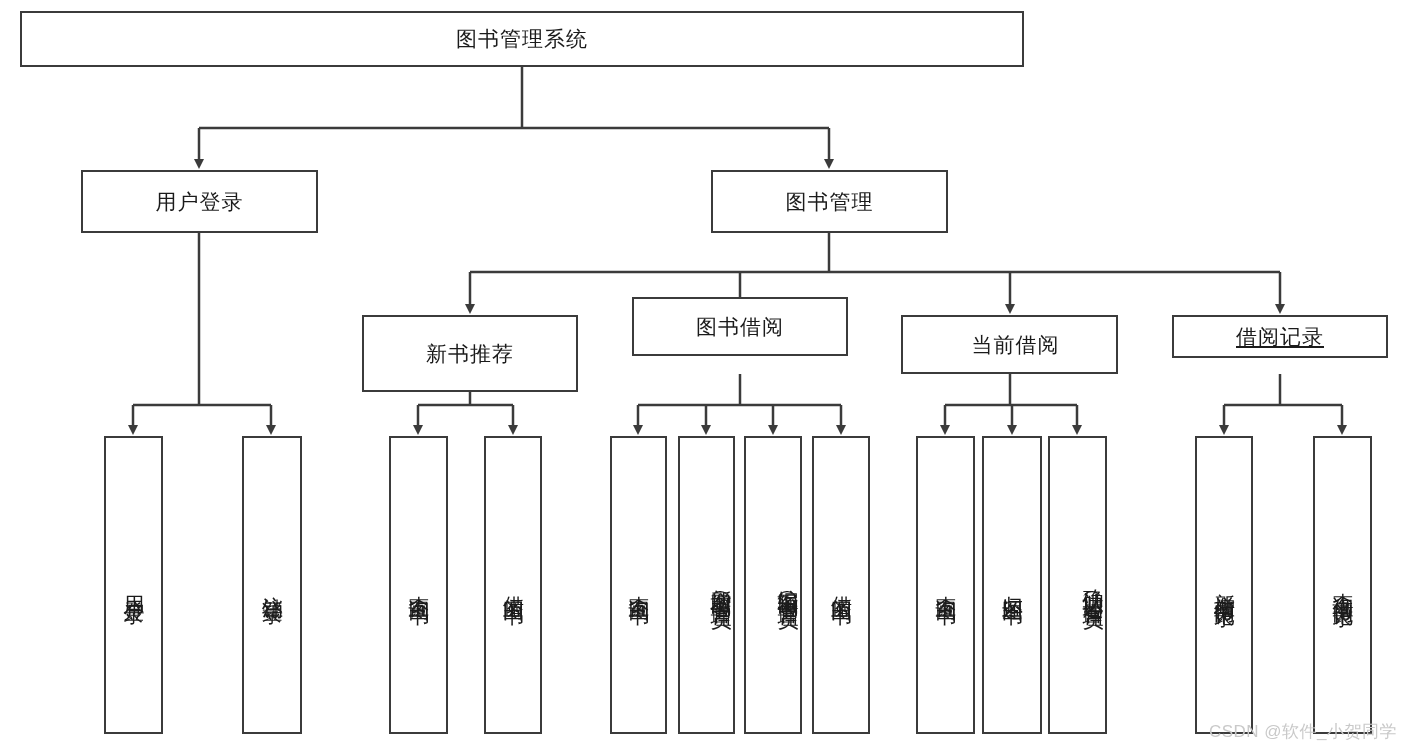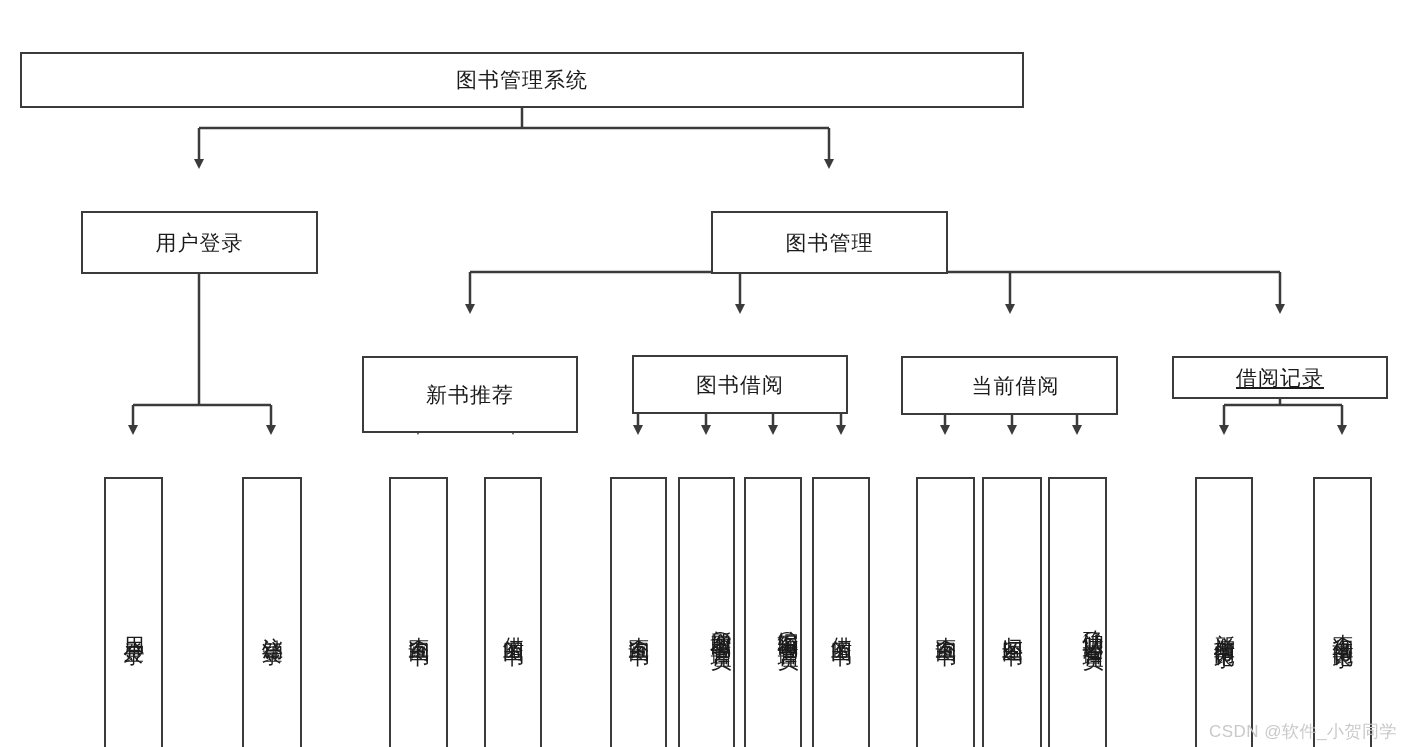--- a/index.html
+++ b/index.html
@@ -1,20 +1,20 @@
 <!DOCTYPE html>
 <html><head>
 <meta charset="utf-8">
 <style>
   html,body{margin:0;padding:0;background:#ffffff;}
   body{font-family:"Liberation Sans","DejaVu Sans",sans-serif;}
   #canvas{position:relative;width:1405px;height:747px;background:#ffffff;overflow:hidden;}
   svg#wires{position:absolute;left:0;top:0;width:1405px;height:747px;}
   .node{position:absolute;box-sizing:border-box;background:#ffffff;border:2.5px solid #3b3b3b;
-        display:flex;align-items:center;justify-content:center;color:#1b1b1b;margin-top:41px;}
+        display:flex;align-items:center;justify-content:center;color:#1b1b1b;}
   .node.h{font-size:21px;letter-spacing:1px;}
   .node.v{writing-mode:vertical-rl;text-orientation:upright;font-size:21px;line-height:1.18;
           letter-spacing:3px;padding:4px 0;}
   .node.v.top{align-items:flex-start;}
   .watermark{position:absolute;right:8px;bottom:4px;color:#c9c9c9;font-size:17px;
              letter-spacing:.5px;white-space:nowrap;margin-left:32px;}
 </style>
 </head>
 <body>
 
@@ -69,21 +69,21 @@
       <path d="M1342,405 L1342,426" marker-end="url(#arw)"></path>
     </g>
   </svg>
 
   <div class="node h" style="left:20px;top:11px;width:1004px;height:56px;">图书管理系统</div>
 
   <div class="node h" style="left:81px;top:170px;width:237px;height:63px;">用户登录</div>
   <div class="node h" style="left:711px;top:170px;width:237px;height:63px;">图书管理</div>
 
   <div class="node h" style="left:362px;top:315px;width:216px;height:77px;">新书推荐</div>
-  <div class="node h" style="left:632px;top:314px;width:216px;height:59px;">图书借阅</div>
+  <div class="node h" style="left:632px;top:297px;width:216px;height:59px;">图书借阅</div>
   <div class="node h" style="left:901px;top:315px;width:217px;height:59px;padding-left:12px;">当前借阅</div>
   <div class="node h" style="left:1172px;top:315px;width:216px;height:43px;text-decoration:underline;">借阅记录</div>
 
   <div class="node v" style="left:104px;top:436px;width:59px;height:298px;">用户登录</div>
   <div class="node v" style="left:242px;top:436px;width:60px;height:298px;">注销登录</div>
 
   <div class="node v" style="left:389px;top:436px;width:59px;height:298px;">查询图书</div>
   <div class="node v" style="left:484px;top:436px;width:58px;height:298px;">借阅图书</div>
 
   <div class="node v" style="left:610px;top:436px;width:57px;height:298px;">查询图书</div>

